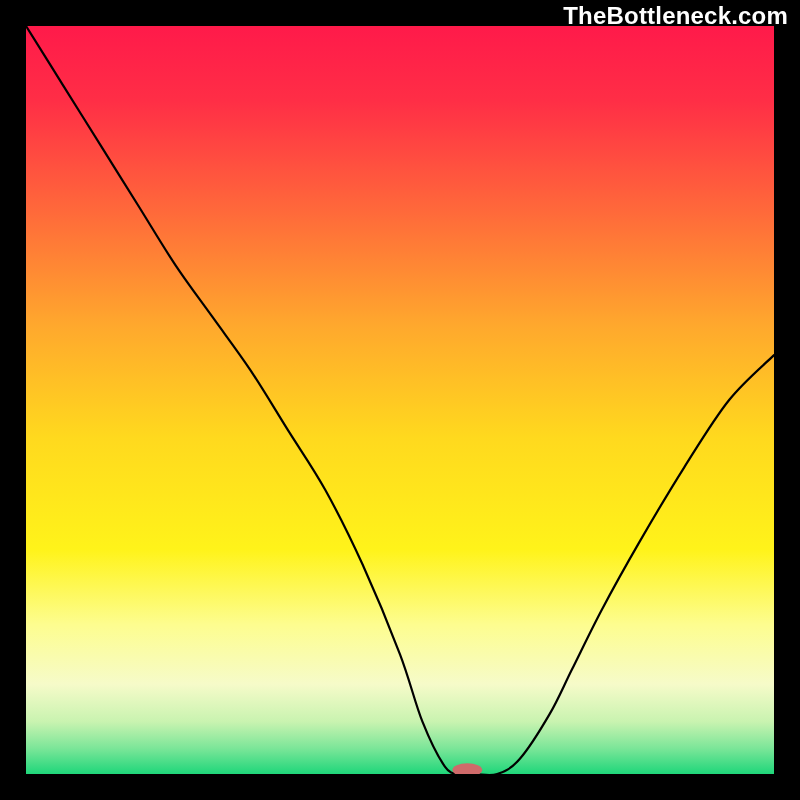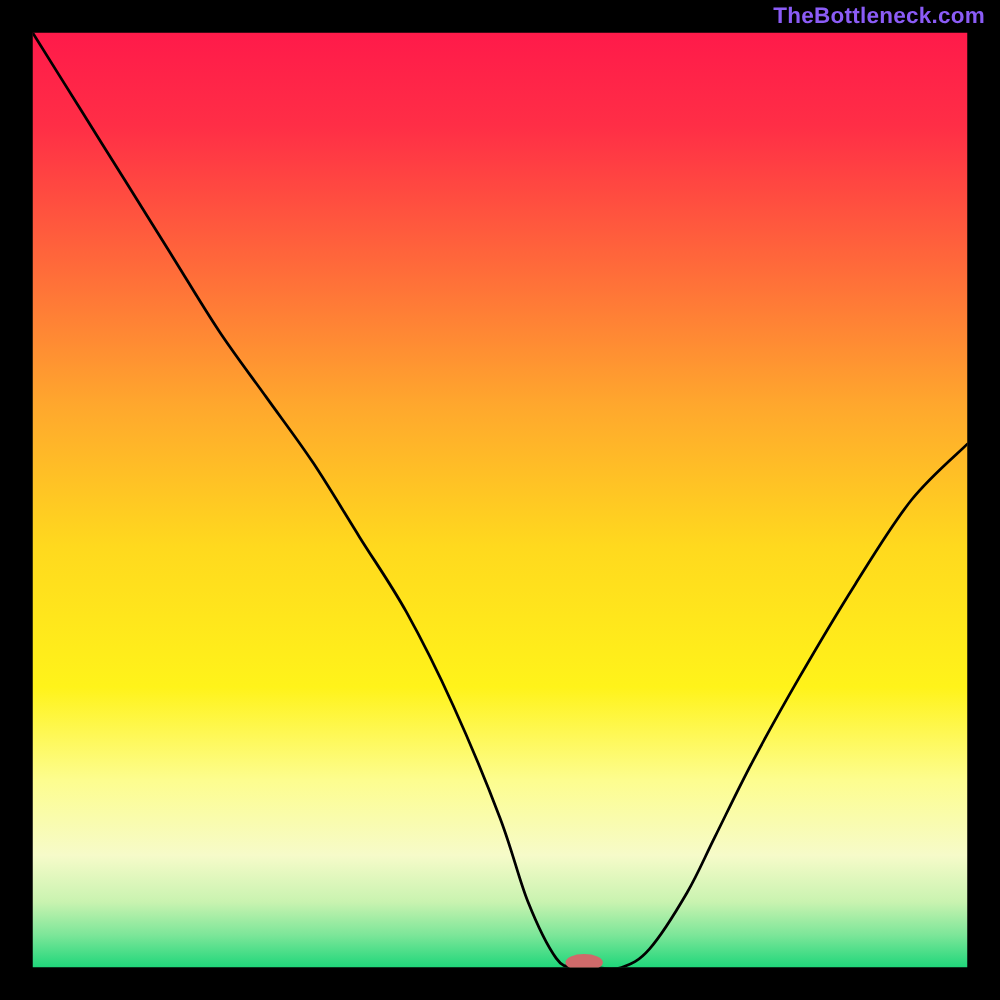--- a/index.html
+++ b/index.html
@@ -14,22 +14,22 @@
   .frame {
     position: relative;
     width: 800px;
     height: 800px;
     background: #000;
   }
   .watermark {
     position: absolute;
     top: 2px;
     right: 12px;
-    color: #8b5cf6;
-    font-size: 18px;
+    color: #ffffff;
+    font-size: 24px;
     font-weight: bold;
     letter-spacing: 0.2px;
     user-select: none;
   }
   .plot-area {
     position: absolute;
     left: 26px;
     top: 26px;
     width: 748px;
     height: 748px;

